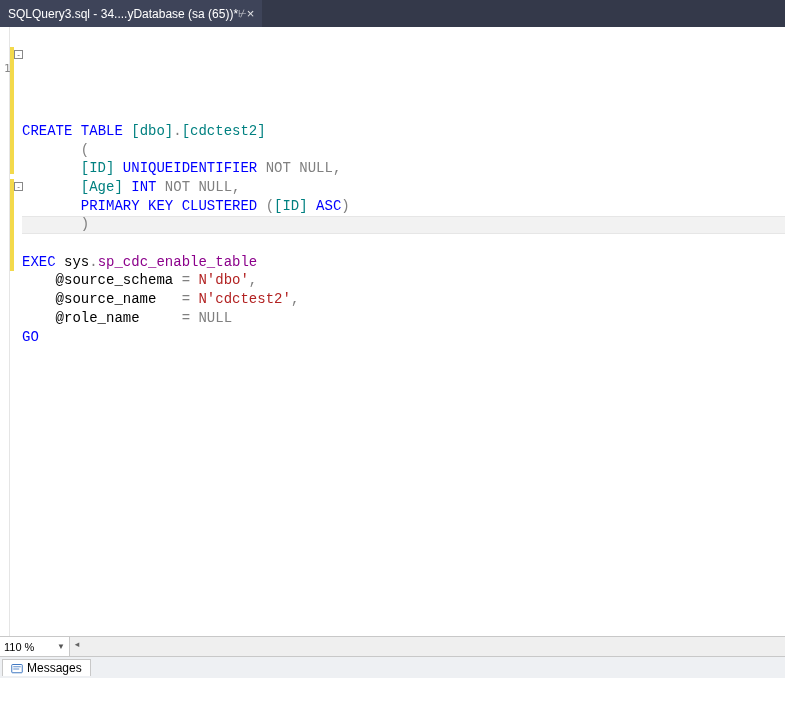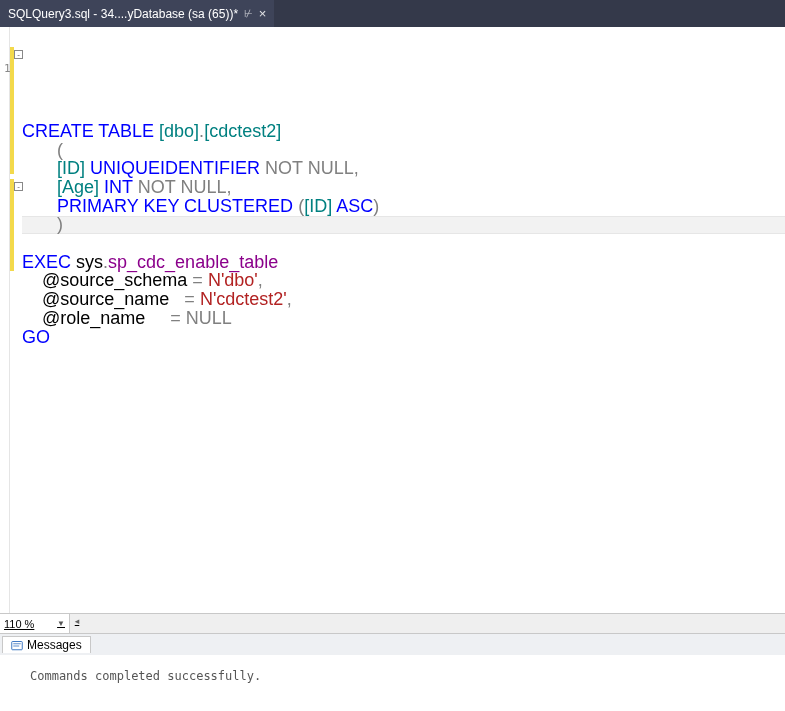--- a/index.html
+++ b/index.html
@@ -1,47 +1,47 @@
 <!DOCTYPE html>
 <html><head>
 <meta charset="utf-8">
 <style>
 * { margin:0; padding:0; box-sizing:border-box; }
 body { font-family:'Segoe UI',Tahoma,sans-serif; font-size:12px; background:#fff; width:785px; height:711px; overflow:hidden; position:relative; }
 
 
 .tabbar { background:#34394a; height:27px; display:flex; align-items:stretch; }
-.tab { background:#3e4459; color:#fff; font-size:12px; padding:0 8px; display:flex; align-items:center; gap:6px; }
+.tab { background:#3e4459; color:#fff; font-size:12px; padding:0 8px; display:flex; align-items:center; }
 .tab .pin { opacity:.7; font-size:10px; }
 .tab .close { opacity:.85; font-size:13px; line-height:1; cursor:pointer; }
 
 
 .editor-shell { position:absolute; top:27px; left:0; right:0; bottom:0; background:#fff; display:flex; flex-direction:column; }
 .editor-body { flex:1; display:flex; overflow:hidden; position:relative; }
 .left-strip { width:10px; background:#fff; border-right:1px solid #e5e5e5; position:relative; }
 .left-num { position:absolute; top:35px; left:4px; font-family:Consolas,monospace; font-size:11px; color:#888; }
 .gutter { width:12px; background:#fff; position:relative; }
 .track { position:absolute; left:0; width:4px; background:#f3d94b; }
 .track1 { top:20px; height:127px; }
 .track2 { top:152px; height:92px; }
 .fold { position:absolute; left:4px; width:9px; height:9px; border:1px solid #888; background:#fff; font-size:8px; line-height:7px; text-align:center; color:#555; cursor:pointer; }
 .fold1 { top:23px; }
 .fold2 { top:155px; }
-.code { flex:1; font-family:Liberation Sans, sans-serif; font-size:18px; line-height:18.7px; padding:20px 0 0 0; white-space:pre; color:#000; position:relative; }
+.code { flex:1; font-family:Liberation Mono, monospace; font-size:14px; line-height:18.7px; padding:20px 0 0 0; white-space:pre; color:#000; position:relative; }
 .hl-line { position:absolute; left:0; right:0; height:18px; top:189px; background:#f2f2f2; border-top:1px solid #e6e6e6; border-bottom:1px solid #e6e6e6; z-index:0; }
 .code-lines { position:relative; z-index:1; }
 .kw  { color:#0000ff; }
 .teal{ color:#008080; }
 .fn  { color:#8b008b; }
 .gray{ color:#808080; }
 .str { color:#b22222; }
 .pun { color:#808080; }
 
 
-.zoomrow { height:20px; border-top:1px solid #c8c8c8; background:#efefef; display:flex; align-items:flex-start; font-size:11px;text-decoration:underline; }
+.zoomrow { height:20px; border-top:1px solid #c8c8c8; background:#efefef; display:flex; align-items:flex-start; font-size:11px; }
 .zoom { width:70px; padding:0 4px; display:flex; align-items:center; justify-content:space-between; height:100%; border-right:1px solid #c8c8c8; background:#fff; }
 .zoom-dd { font-size:8px; color:#555; }
 .scroll-reg { flex:1; display:flex; align-items:center; }
 .scroll-btn { width:14px; height:14px; display:flex; align-items:center; justify-content:center; font-size:9px; color:#666; }
 
 
 .msghdr { height:22px; border-top:1px solid #c8c8c8; background:#eef0f3; display:flex; align-items:center; padding-left:2px; }
 .msghdr-tab { background:#fff; border:1px solid #c8c8c8; border-bottom:none; padding:1px 8px; display:flex; align-items:flex-end; gap:4px; font-size:12px; }
 .msg-icon { width:12px; height:12px; }
 .msgbody { padding:10px 0 0 30px; font-family:Consolas,monospace; font-size:12px; color:#555; line-height:1.9; }
@@ -101,16 +101,15 @@
     <div class="msghdr-tab">
       <svg class="msg-icon" viewBox="0 0 16 16">
         <rect x="1" y="2" width="14" height="11" rx="1" fill="none" stroke="#2b6abc" stroke-width="1.2"></rect>
         <line x1="3" y1="5" x2="13" y2="5" stroke="#2b6abc" stroke-width="1"></line>
         <line x1="3" y1="8" x2="11" y2="8" stroke="#2b6abc" stroke-width="1"></line>
       </svg>
       <span>Messages</span>
     </div>
   </div>
   <div class="msgbody">
-    <div>Commands completed successfully.</div>
     <br>
   </div>
 </div>
 
 </body></html>

